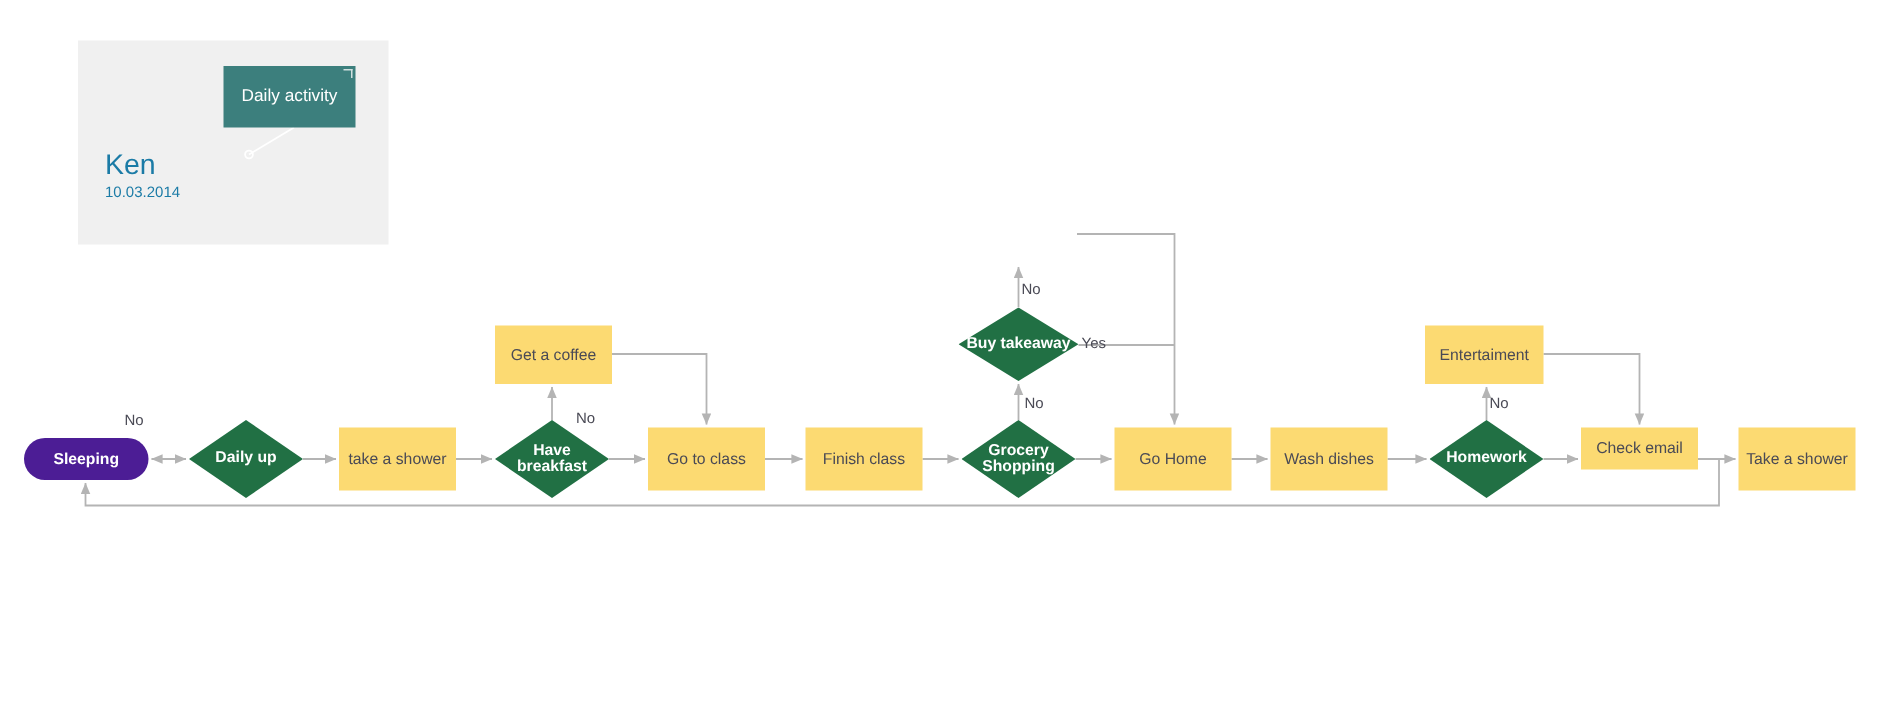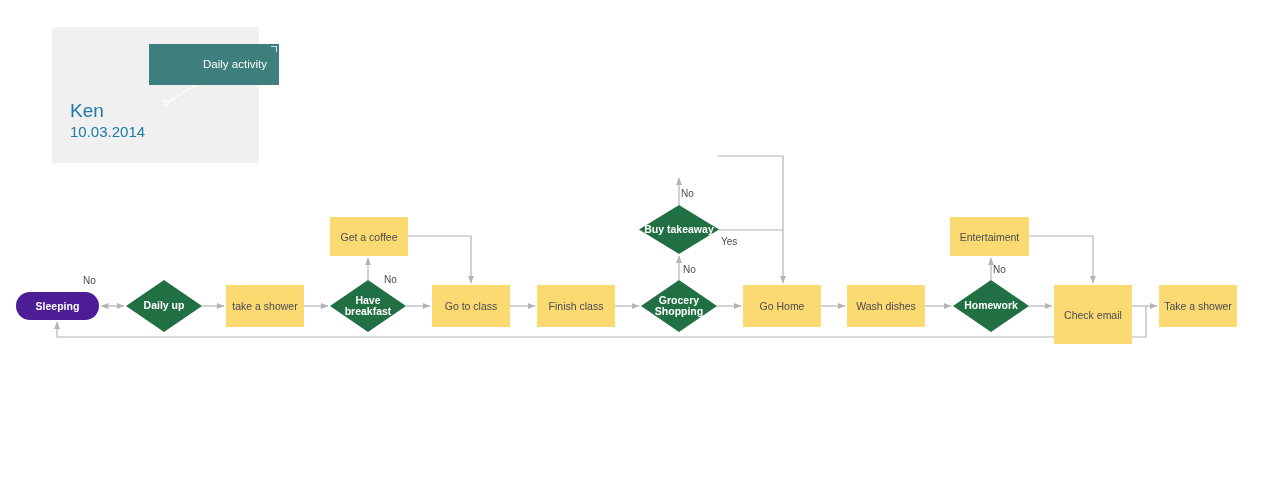--- a/index.html
+++ b/index.html
@@ -13,38 +13,38 @@
   #stage{position:absolute;left:0;top:0;width:1261px;height:482px;}
 
   
   .title-card{
     position:absolute;left:52px;top:27px;width:207px;height:136px;
     background:#f0f0f0;
   }
   .callout-box{
     position:absolute;left:149px;top:44px;width:88px;height:41px;
     background:#3c7f7d;
-    display:flex;align-items:center;justify-content:center;padding-left:42px;
+    display:flex;align-items:center;justify-content:center;
   }
   .callout-box span{
     color:#ffffff;font-size:11.5px;line-height:1;
     font-family:"Liberation Sans", sans-serif;
   }
   .callout-corner{
     position:absolute;right:2px;top:2px;width:5px;height:5px;
     border-right:1px solid #cfe0df;border-top:1px solid #cfe0df;
   }
   .author-name{
     position:absolute;left:70px;top:101px;
     color:#1b7ba6;font-size:19px;line-height:1;
     font-family:"Liberation Sans", sans-serif;
   }
   .author-date{
     position:absolute;left:70px;top:124px;
-    color:#1b7ba6;font-size:15px;line-height:1;
+    color:#1b7ba6;font-size:10px;line-height:1;
     font-family:"Liberation Sans", sans-serif;
     text-align:right;
   }
 
   
   .node{position:absolute;box-sizing:border-box;}
 
   .node-process{
     background:#fcda72;
     display:flex;align-items:center;justify-content:center;
@@ -197,25 +197,25 @@
     <div class="node node-process" style="left: 847px; top: 285px; width: 78px; height: 42px; text-align: center;">
       <div class="lbl">Wash dishes</div>
     </div>
     <div class="node node-decision" style="left: 953px; top: 280px; width: 76px; height: 52px;">
       <div class="dia"></div>
       <div class="lbl">Homework</div>
     </div>
     <div class="node node-process" style="left: 950px; top: 217px; width: 79px; height: 39px;">
       <div class="lbl">Entertaiment</div>
     </div>
-    <div class="node node-process" style="left: 1054px; top: 285px; width: 78px; height: 59px;">
+    <div class="node node-process" style="left: 1054px; top: 285px; width: 78px; height: 28px;">
       <div class="lbl">Check email</div>
     </div>
     <div class="node node-process" style="left: 1159px; top: 285px; width: 78px; height: 42px;">
       <div class="lbl">Take a shower</div>
     </div>
     <div class="edge-label" style="left: 83px; top: 275px;">No</div>
     <div class="edge-label" style="left: 384px; top: 274px;">No</div>
     <div class="edge-label" style="left: 683px; top: 264px;">No</div>
-    <div class="edge-label" style="left: 721px; top: 236px;">Yes</div>
+    <div class="edge-label" style="left: 721px; top: 224px;">Yes</div>
     <div class="edge-label" style="left: 681px; top: 188px;">No</div>
     <div class="edge-label" style="left: 993px; top: 264px;">No</div>
   </div>
 
 </body></html>

